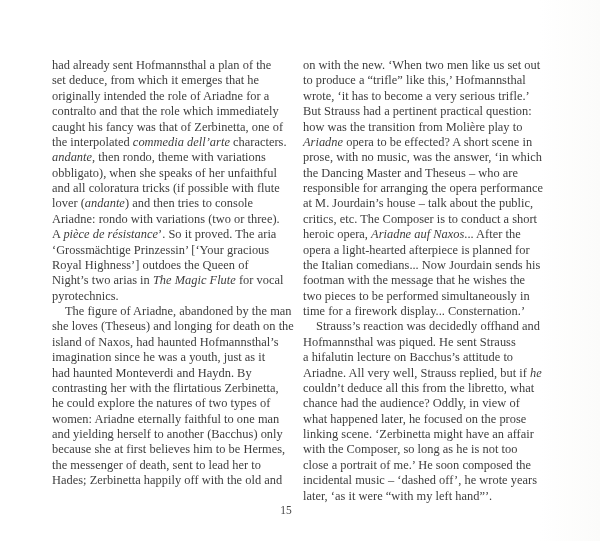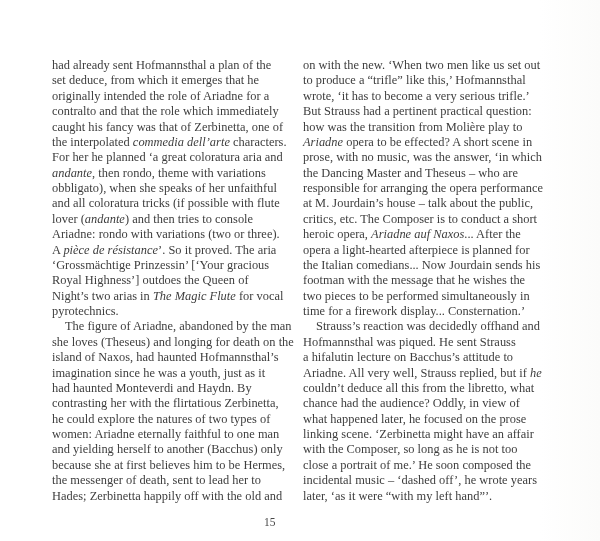--- a/index.html
+++ b/index.html
@@ -24,40 +24,39 @@
     letter-spacing: 0.02px;
     margin-top: 20px;
   }
   .col.left  { left: 52px;  width: 244px; }
   .col.right { left: 303px; width: 258px; }
   .line { white-space: nowrap; }
   .line.indent { padding-left: 13px; }
   .line em { font-style: italic; }
   .pagenum {
     position: absolute;
-    top: 516px;
+    top: 504px;
     left: 264px;
     width: 44px;
-    text-align: left;
+    text-align: center;
     font-size: 11.5px;
     color: #474747;
   }
 </style>
 </head>
 <body>
 
 <div class="page">
   <div class="col left">
       <div class="line"><span>had already sent Hofmannsthal a plan of the</span></div>
       <div class="line"><span>set deduce, from which it emerges that he</span></div>
       <div class="line"><span>originally intended the role of Ariadne for a</span></div>
       <div class="line"><span>contralto and that the role which immediately</span></div>
       <div class="line"><span>caught his fancy was that of Zerbinetta, one of</span></div>
       <div class="line"><span>the interpolated </span><em>commedia dell’arte</em><span> characters.</span></div>
-      <div class="line"><span>For her he planned ‘a great coloratura aria and</span></div>
       <div class="line"><em>andante</em><span>, then rondo, theme with variations</span></div>
       <div class="line"><span>obbligato), when she speaks of her unfaithful</span></div>
       <div class="line"><span>and all coloratura tricks (if possible with flute</span></div>
       <div class="line"><span>lover (</span><em>andante</em><span>) and then tries to console</span></div>
       <div class="line"><span>Ariadne: rondo with variations (two or three).</span></div>
       <div class="line"><span>A </span><em>pièce de résistance</em><span>’. So it proved. The aria</span></div>
       <div class="line"><span>‘Grossmächtige Prinzessin’ [‘Your gracious</span></div>
       <div class="line"><span>Royal Highness’] outdoes the Queen of</span></div>
       <div class="line"><span>Night’s two arias in </span><em>The Magic Flute</em><span> for vocal</span></div>
       <div class="line"><span>pyrotechnics.</span></div>

